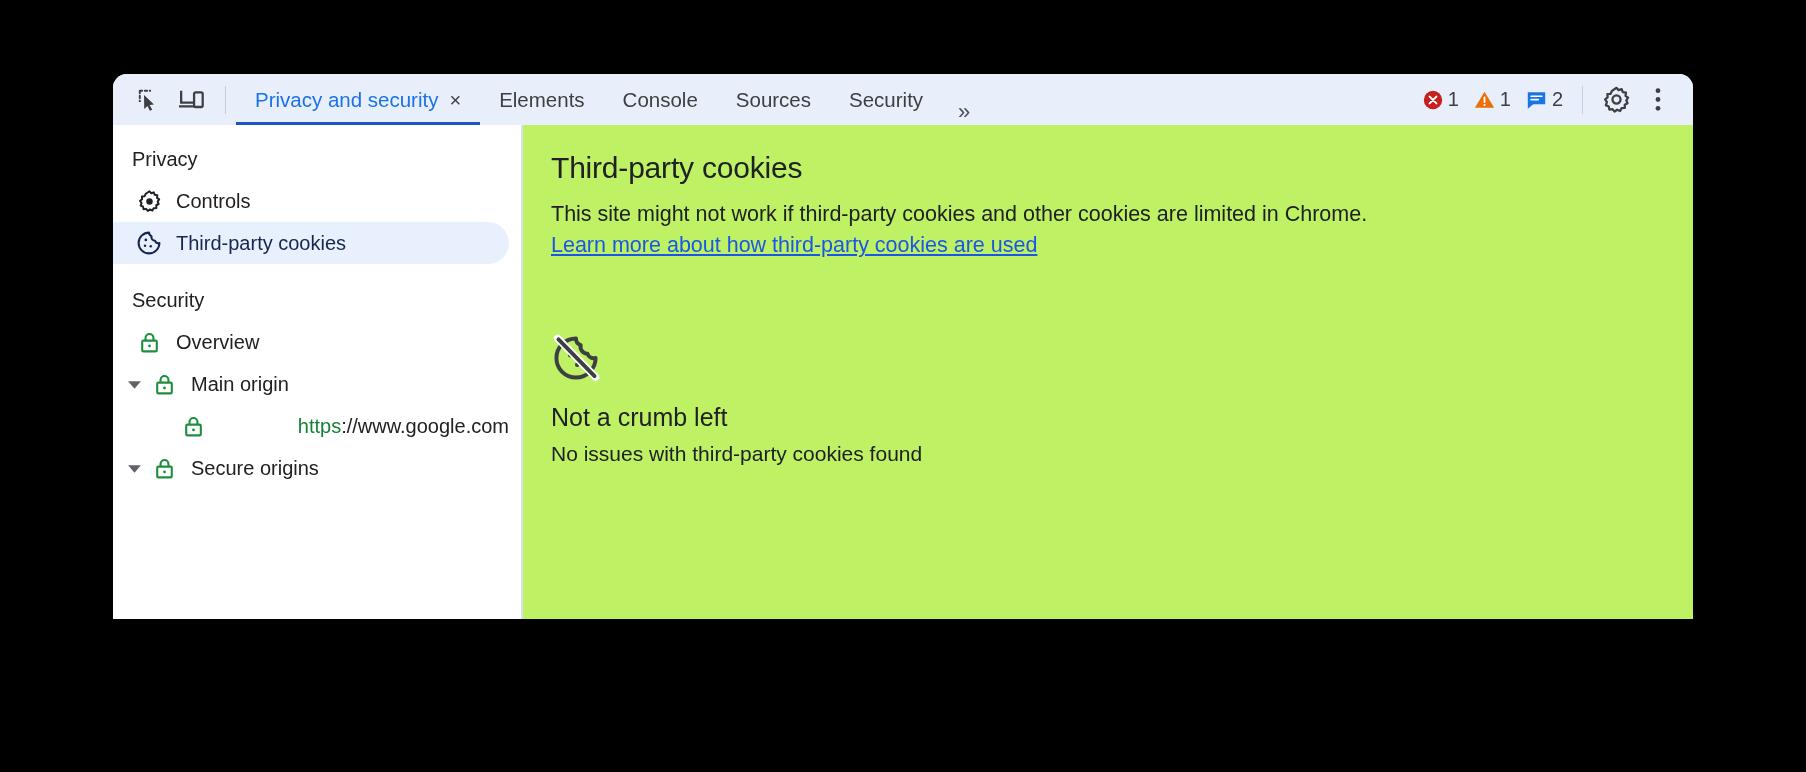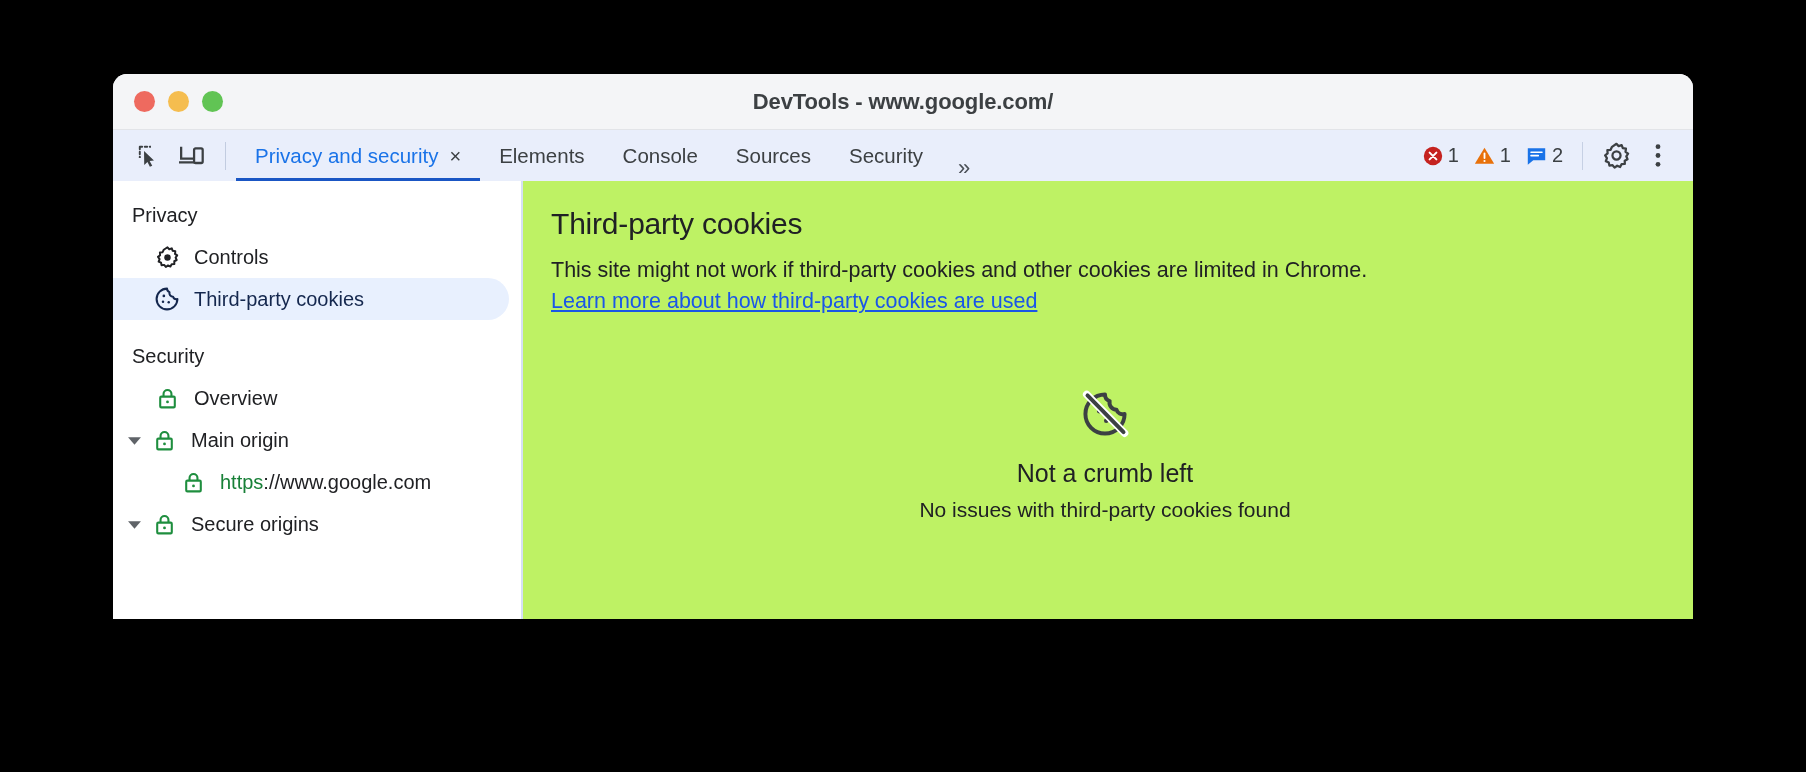--- a/index.html
+++ b/index.html
@@ -144,21 +144,21 @@
   }
   .section-title {
     font-size: 20px;
     color: #202124;
     padding: 9px 0 9px 19px;
   }
   .nav-item {
     display: flex;
     align-items: center;
     height: 42px;
-    padding-left: 37px;
+    padding-left: 19px;
     margin-right: 12px;
     border-radius: 0 22px 22px 0;
     font-size: 20px;
     color: #202124;
     white-space: nowrap;
   }
   .nav-item.selected {
     background: #e8f0fe;
     color: #14274e;
   }
@@ -170,21 +170,21 @@
     margin-right: 10px;
     flex: 0 0 34px;
   }
   .twisty {
     width: 22px; flex: 0 0 22px;
     display: flex; align-items: center; justify-content: center;
     margin-right: 2px;
   }
   .twisty svg { display: block; }
   .nav-item.has-twisty { padding-left: 10px; }
-  .nav-item.child { padding-left: 63px; }
+  .nav-item.child { padding-left: 63px; justify-content: space-between; }
   .url-scheme { color: #188038; }
   .url-rest { color: #202124; }
 
   
   .main {
     flex: 1;
     padding: 26px 34px 0 28px;
     min-width: 0;
     position: relative;
   }
@@ -200,46 +200,37 @@
     line-height: 1.45;
     color: #202124;
     max-width: 870px;
   }
   .main a.learn {
     color: #1a56e8;
     text-decoration: underline;
   }
   .empty-state {
     margin-top: 72px;
-    text-align: center;
   }
   .empty-icon { margin-bottom: 16px; }
   .empty-title {
     font-size: 25px;
     color: #202124;
     margin-bottom: 10px;
   }
   .empty-sub {
     font-size: 21px;
     color: #202124;
   }
 </style>
 </head>
 <body>
 
 <div id="window">
 
-  <div class="titlebar">
-    <div class="traffic">
-      <div class="light red"></div>
-      <div class="light yellow"></div>
-      <div class="light green"></div>
-    </div>
-    <div class="window-title">DevTools - www.google.com/</div>
-  </div>
 
   <div class="toolbar">
 
     <div class="tb-icon-btn">
       <svg width="26" height="26" viewBox="0 0 24 24">
         <g fill="none" stroke="#3c4043" stroke-width="1.8" stroke-linecap="round" stroke-dasharray="2.2 2.4">
           <path d="M3.5 3.5 H13 M3.5 3.5 V13"></path>
         </g>
         <path d="M13 3.5 H13.5 M3.5 13 V13.5" stroke="#3c4043" stroke-width="1.8"></path>
         <path d="M7.4 7.4 L16.6 16.2 L12.6 16.6 L15 21 L12.8 22 L10.6 17.6 L7.6 20.2 Z" fill="#3c4043"></path>

